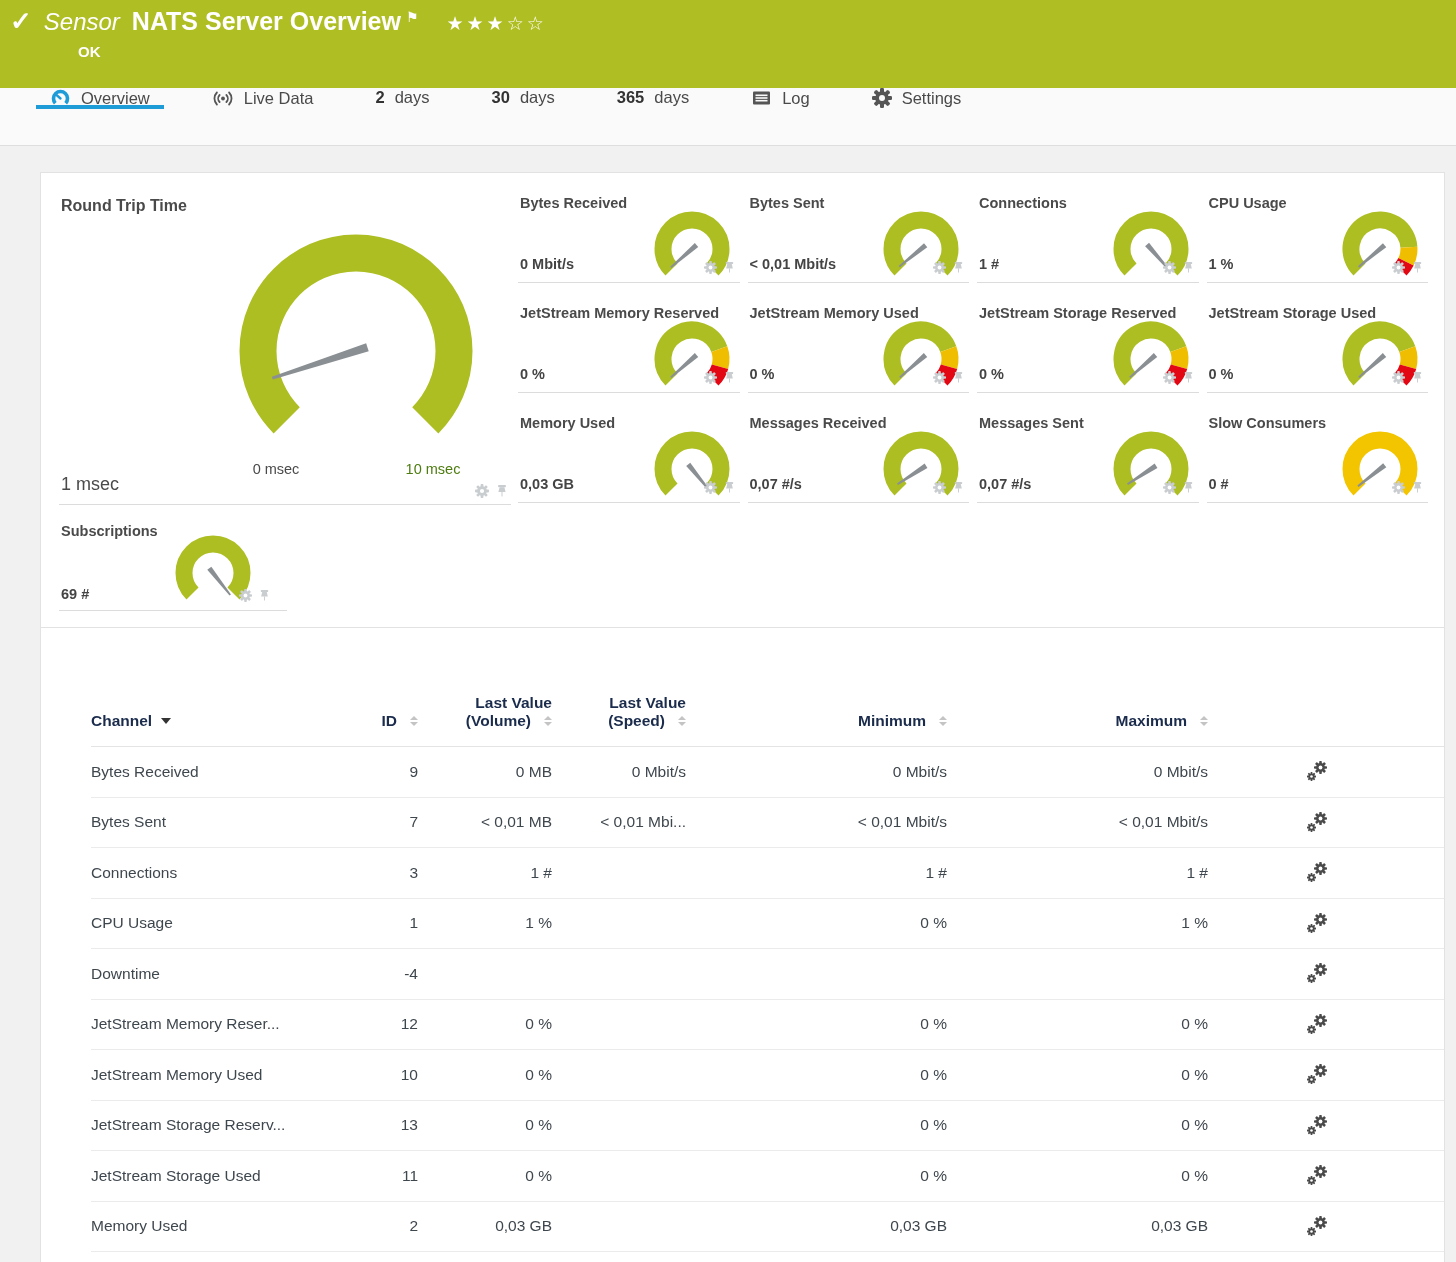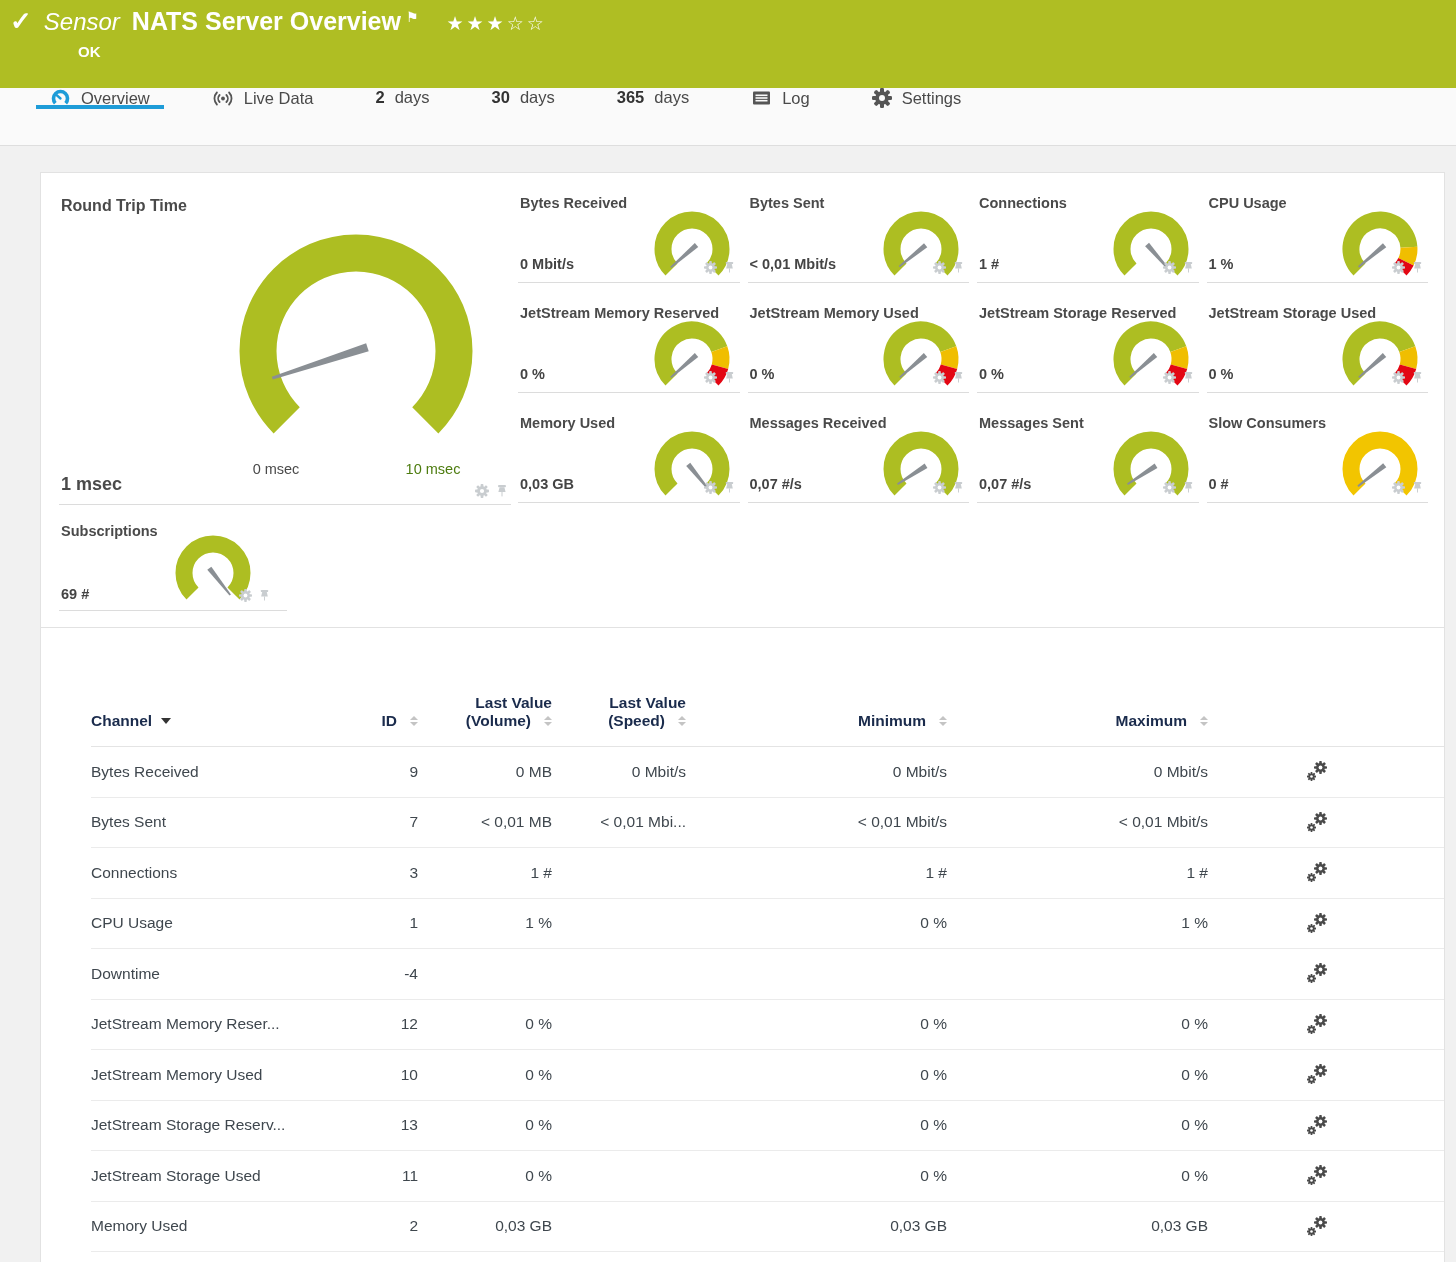--- a/index.html
+++ b/index.html
@@ -36,21 +36,21 @@
   
   .card { position:absolute; left:40px; width:1405px; background:#fff; border:1px solid #E2E2E2; }
   #card-gauges { top:152px; height:459px;margin-top:20px; }
   #card-table  { top:627px; height:640px; }
   
   .rtt-cell { position:absolute; left:18px; top:0; width:452px; height:332px; border-bottom:1px solid #DCDCDC; }
   .rtt-title { position:absolute; left:2px; top:24px; font-size:16px; font-weight:bold; color:#4A4A4A; }
   #main-gauge-slot { position:absolute; left:162px; top:60px; width:270px; height:235px; }
   .rtt-scale-min { position:absolute; left:177px; top:288px; width:80px; text-align:center; font-size:14.5px; color:#4A4A4A; }
   .rtt-scale-max { position:absolute; left:332px; top:288px; width:84px; text-align:center; font-size:14.5px; color:#4d7c0f; }
-  .rtt-value { position:absolute; left:2px; top:301px; font-size:18px; font-weight:bold; color:#4A4A4A; }
+  .rtt-value { position:absolute; left:2px; top:301px; font-size:18px; font-weight:normal; color:#4A4A4A; }
   .rtt-icons { position:absolute; right:2px; bottom:6px; display:flex; gap:6px; align-items:center; }
   
   #mini-grid {
     position:absolute; left:477px; top:0; width:910px;
     display:grid; grid-template-columns:repeat(4,1fr); column-gap:8px;
   }
   .mini-cell { position:relative; height:110px; border-bottom:1px solid #DCDCDC; }
   .mini-title { position:absolute; left:2px; top:22px; font-size:14.5px; font-weight:bold; color:#4A4A4A; white-space:nowrap; }
   .mini-svg { position:absolute; right:2px; top:36px; }
   .mini-value { position:absolute; left:2px; bottom:10px; font-size:14.5px; font-weight:bold; color:#444; }

